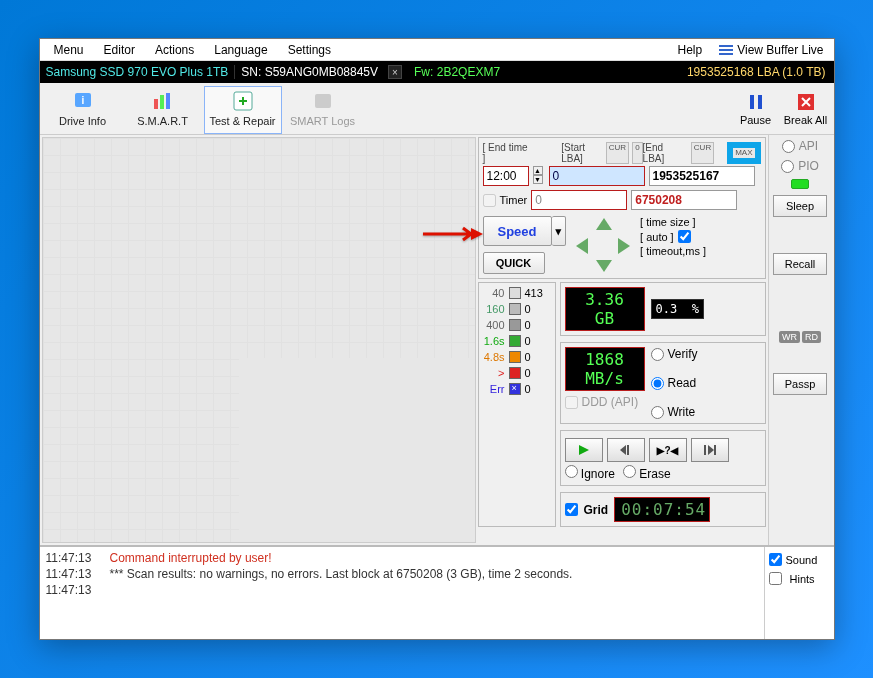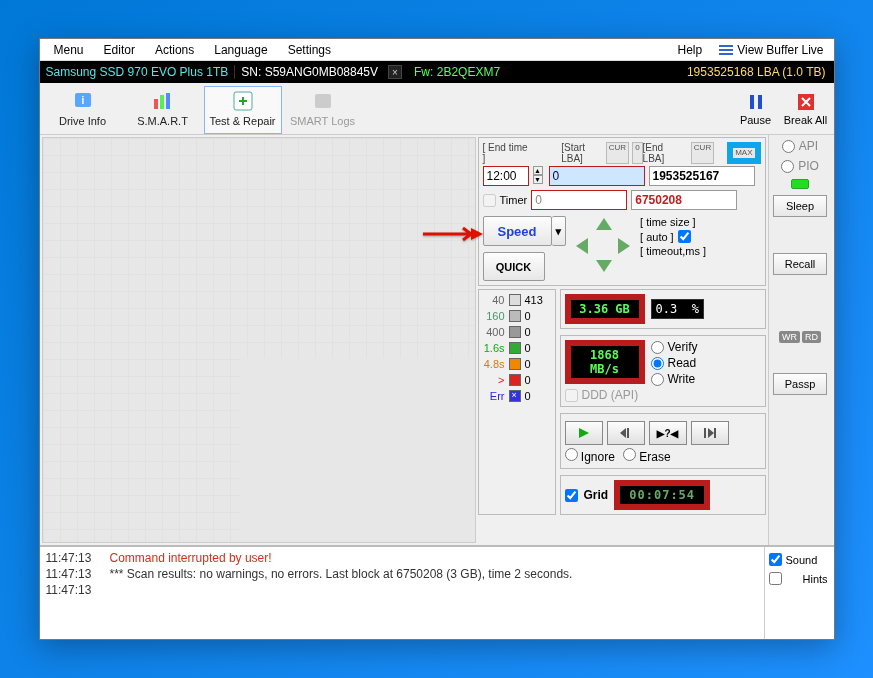--- a/index.html
+++ b/index.html
@@ -77,40 +77,40 @@
   .arrow { position:absolute; left:380px; top:88px; }
   .arrow svg { filter:drop-shadow(0 1px 1px rgba(0,0,0,.3));}
   .mid-area { width:290px; padding:2px 2px 2px 0;}
   .right-area { width:64px; background:#eee; border-left:1px solid #ccc; padding:4px 4px 0 4px; display:flex;flex-direction:column;align-items:center;gap:6px;}
   .panel { border:1px solid #bbb; background:#f0f0f0; padding:4px; margin-bottom:3px;}
   .row { display:flex; align-items:center; gap:4px; font-size:11px;}
   input.num { height:20px; border:1px solid #b91c1c; background:#fff; padding:0 3px; font-size:12px;}
   input.numb { height:20px; border:1px solid #999; background:#fff; padding:0 3px; font-size:12px; font-weight:bold;}
   .btn {
     border:1px solid #999; background:linear-gradient(#fdfdfd,#e7e7e7);
-    height:29px; padding:0 8px; display:inline-flex; align-items:center; justify-content:center;
+    height:22px; padding:0 8px; display:inline-flex; align-items:center; justify-content:center;
     font-size:11px; border-radius:2px;
   }
   .btn.big { height:30px; font-weight:bold; padding:0 14px;}
   .btn.scan { color:#2040e0; font-size:13px;}
   .dpad {
     width:58px; height:58px; position:relative; margin:0 4px;
   }
   .dpad .tri { position:absolute;width:0;height:0;}
   .tri.up{left:22px;top:2px;border-left:8px solid transparent;border-right:8px solid transparent;border-bottom:12px solid #6a6;}
   .tri.down{left:22px;bottom:2px;border-left:8px solid transparent;border-right:8px solid transparent;border-top:12px solid #6a6;}
   .tri.left{left:2px;top:22px;border-top:8px solid transparent;border-bottom:8px solid transparent;border-right:12px solid #6a6;}
   .tri.right{right:2px;top:22px;border-top:8px solid transparent;border-bottom:8px solid transparent;border-left:12px solid #6a6;}
   select.sel { height:20px; border:1px solid #999; font-size:12px; background:#fff;}
   .legend { display:flex; flex-direction:column; gap:4px; width:78px;}
   .legrow{display:flex;align-items:center;gap:4px;font-size:11px;}
   .legbox{width:12px;height:12px;border:1px solid #666;}
-  .dispbox{background:#000;color:#5f5;border:6px solid #b91c1c;padding:2px 6px;font-family:monospace;font-size:12px;display:inline-block;font-weight:bold;}
+  .dispbox{background:#000;color:#5f5;border:1px solid #b91c1c;padding:2px 6px;font-family:monospace;font-size:16px;display:inline-block;font-weight:normal;}
   .pctbox{background:#000;color:#fff;border:1px solid #333;padding:2px 4px;font-family:monospace;font-size:12px;}
-  .radio-col{display:flex;flex-direction:column;gap:2px;font-size:12px;}
+  .radio-col{display:flex;flex-direction:column;gap:15px;font-size:12px;}
   .radio-col label{display:flex;align-items:center;gap:4px;}
   .playrow{display:flex;gap:4px;margin:3px 0;}
   .pbtn{width:38px;height:24px;border:1px solid #888;background:linear-gradient(#fdfdfd,#e0e0e0);display:flex;align-items:center;justify-content:center;}
   .logarea{height:94px;background:#fff;border-top:2px solid #bbb;display:flex;}
   .logtable{flex:1;padding:4px 6px;font-size:12px;}
   .logtable .lr{display:flex;gap:10px;margin-bottom:2px;}
   .logtable .lt{color:#333;width:54px;}
   .logside{width:70px;border-left:1px solid #ccc;padding:6px 4px;font-size:11px;display:flex;flex-direction:column;gap:6px;}
   .sidebtn{width:54px;height:22px;border:1px solid #999;background:linear-gradient(#fdfdfd,#e7e7e7);display:flex;align-items:center;justify-content:center;font-size:11px;}
   .led{width:18px;height:10px;background:#2d2;border:1px solid #2a2;border-radius:2px;}
@@ -431,20 +431,20 @@
         </div>
       <div class="lr">
           <span class="lt">11:47:13</span>
         </div>
     </div>
     <div class="logside">
       <label style="display:flex;align-items:center;gap:4px">
           <input type="checkbox" class="cb" checked="" style="">
           <span>Sound</span>
         </label>
-      <label style="display:flex;align-items:center;gap:21px">
+      <label style="display:flex;align-items:center;gap:8px">
           <input type="checkbox" class="cb" style="">
           <span>Hints</span>
         </label>
     </div>
   </div>
 
 </div>
 
 </body></html>

